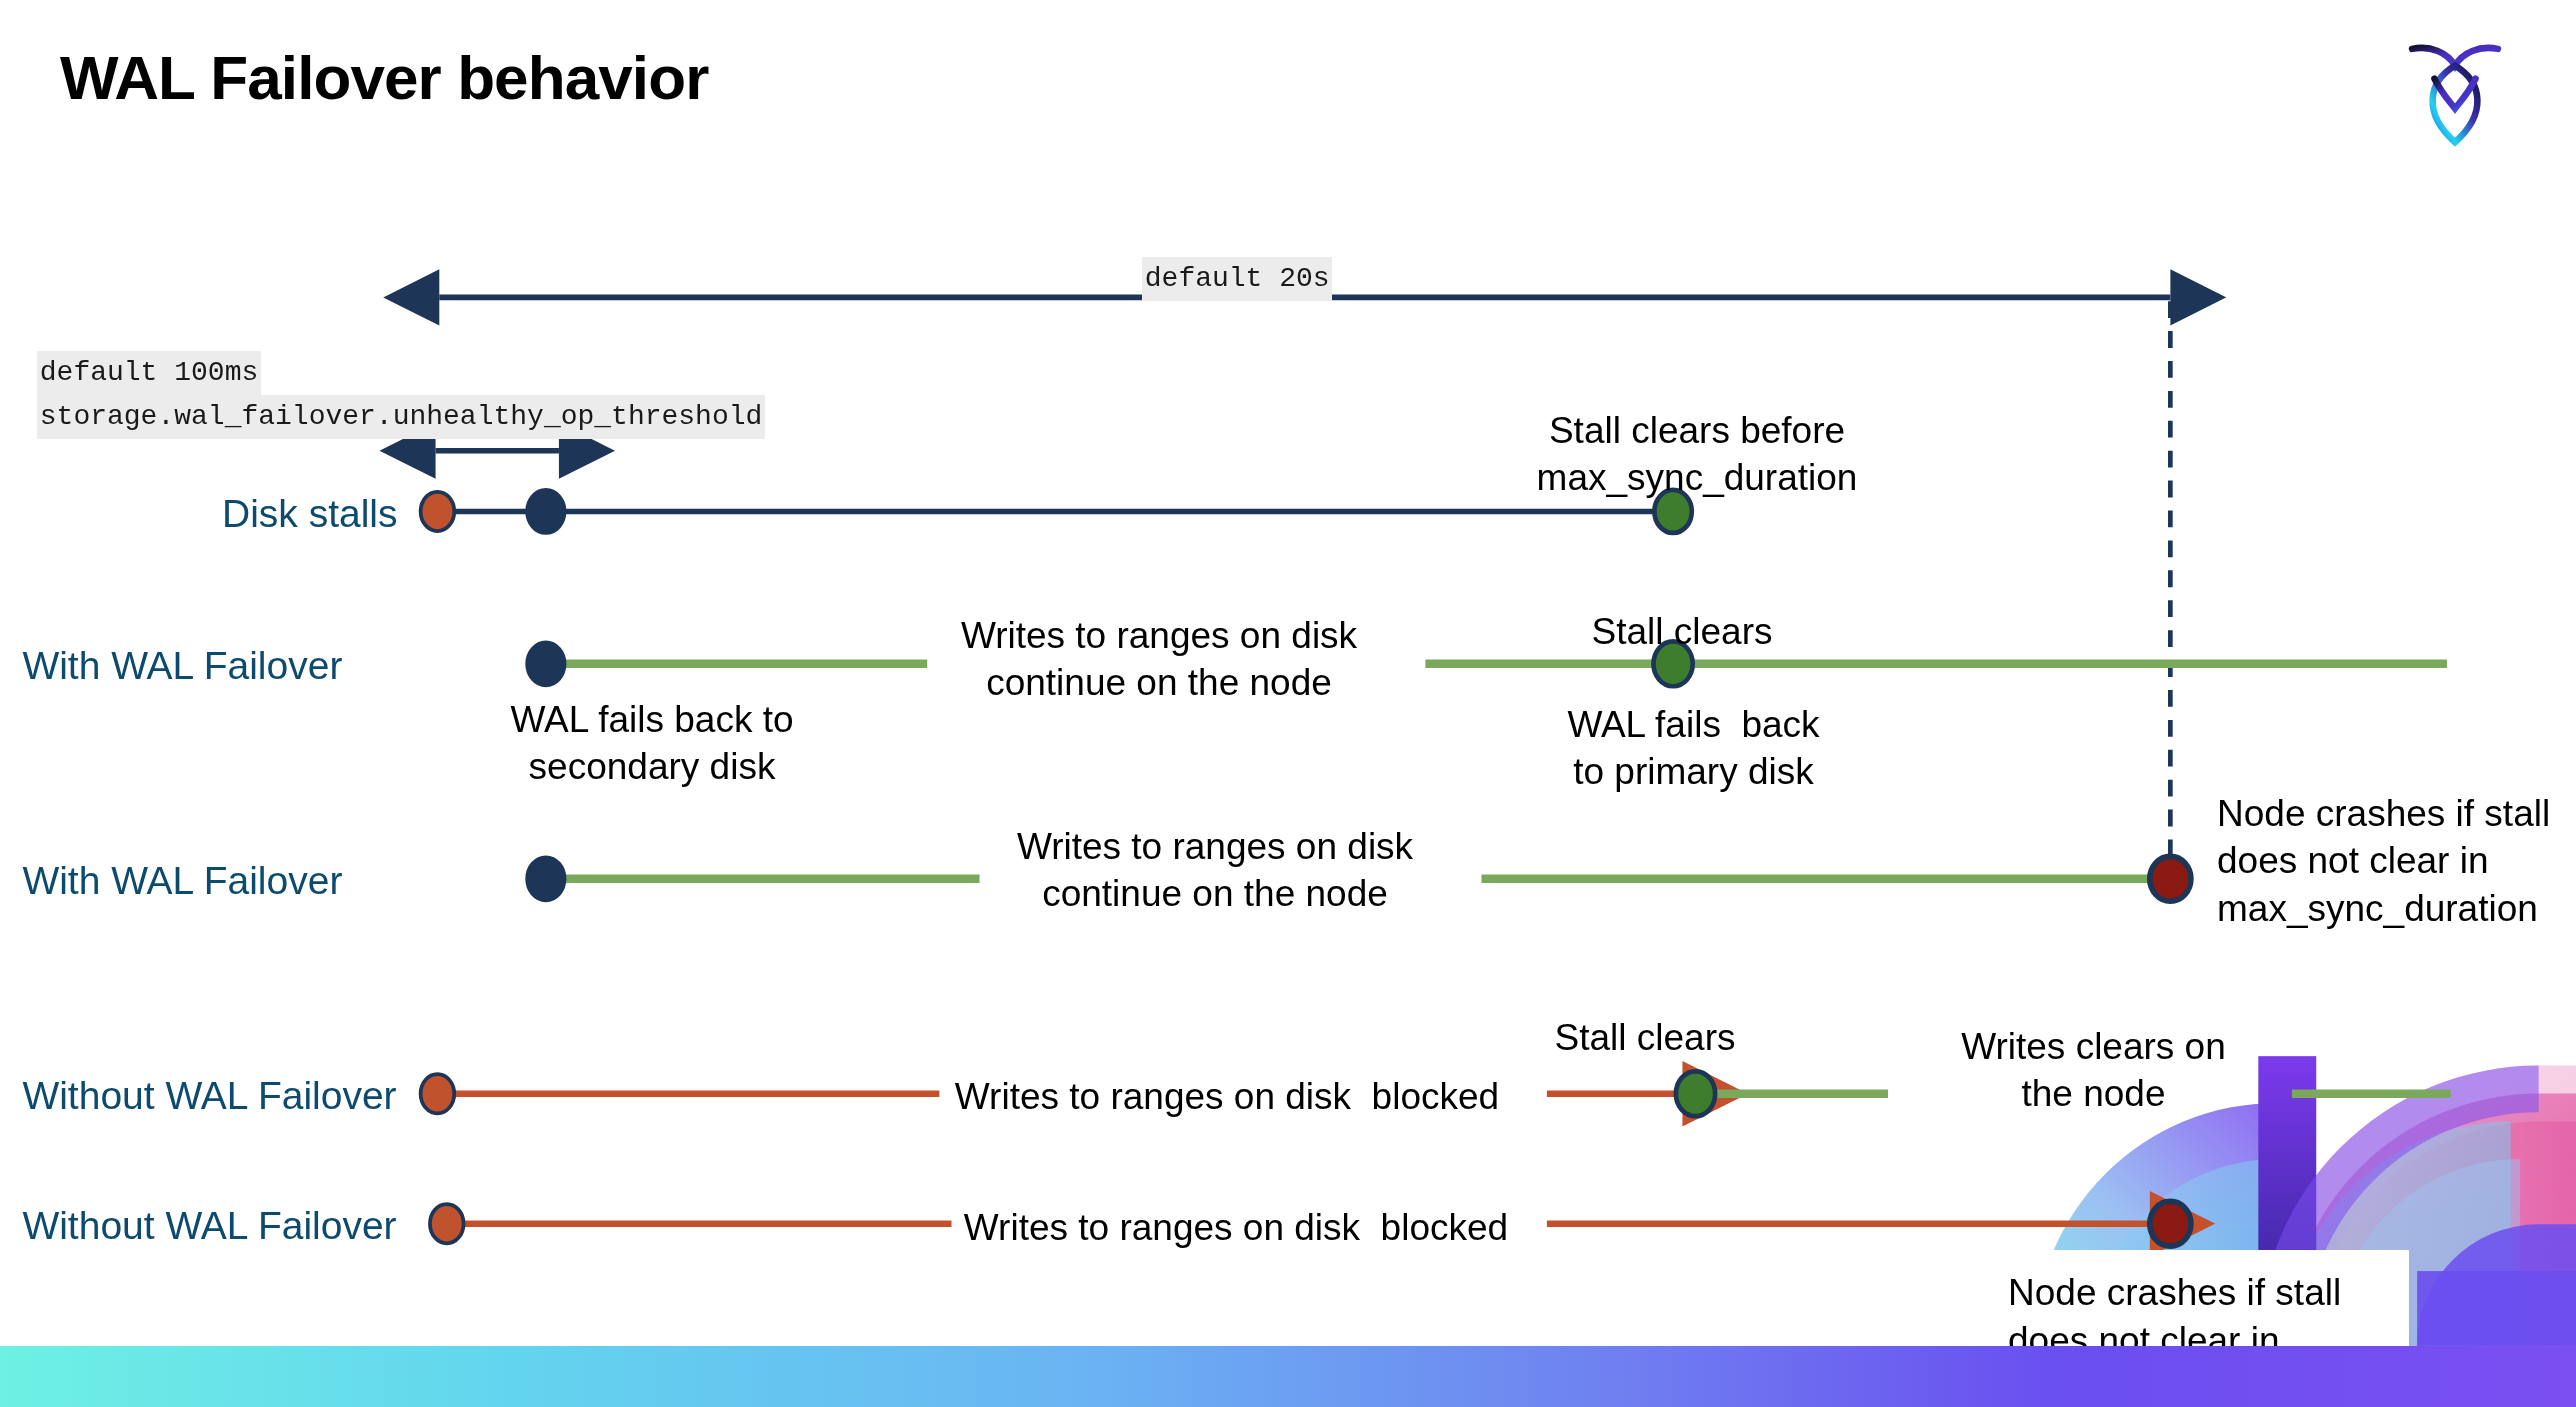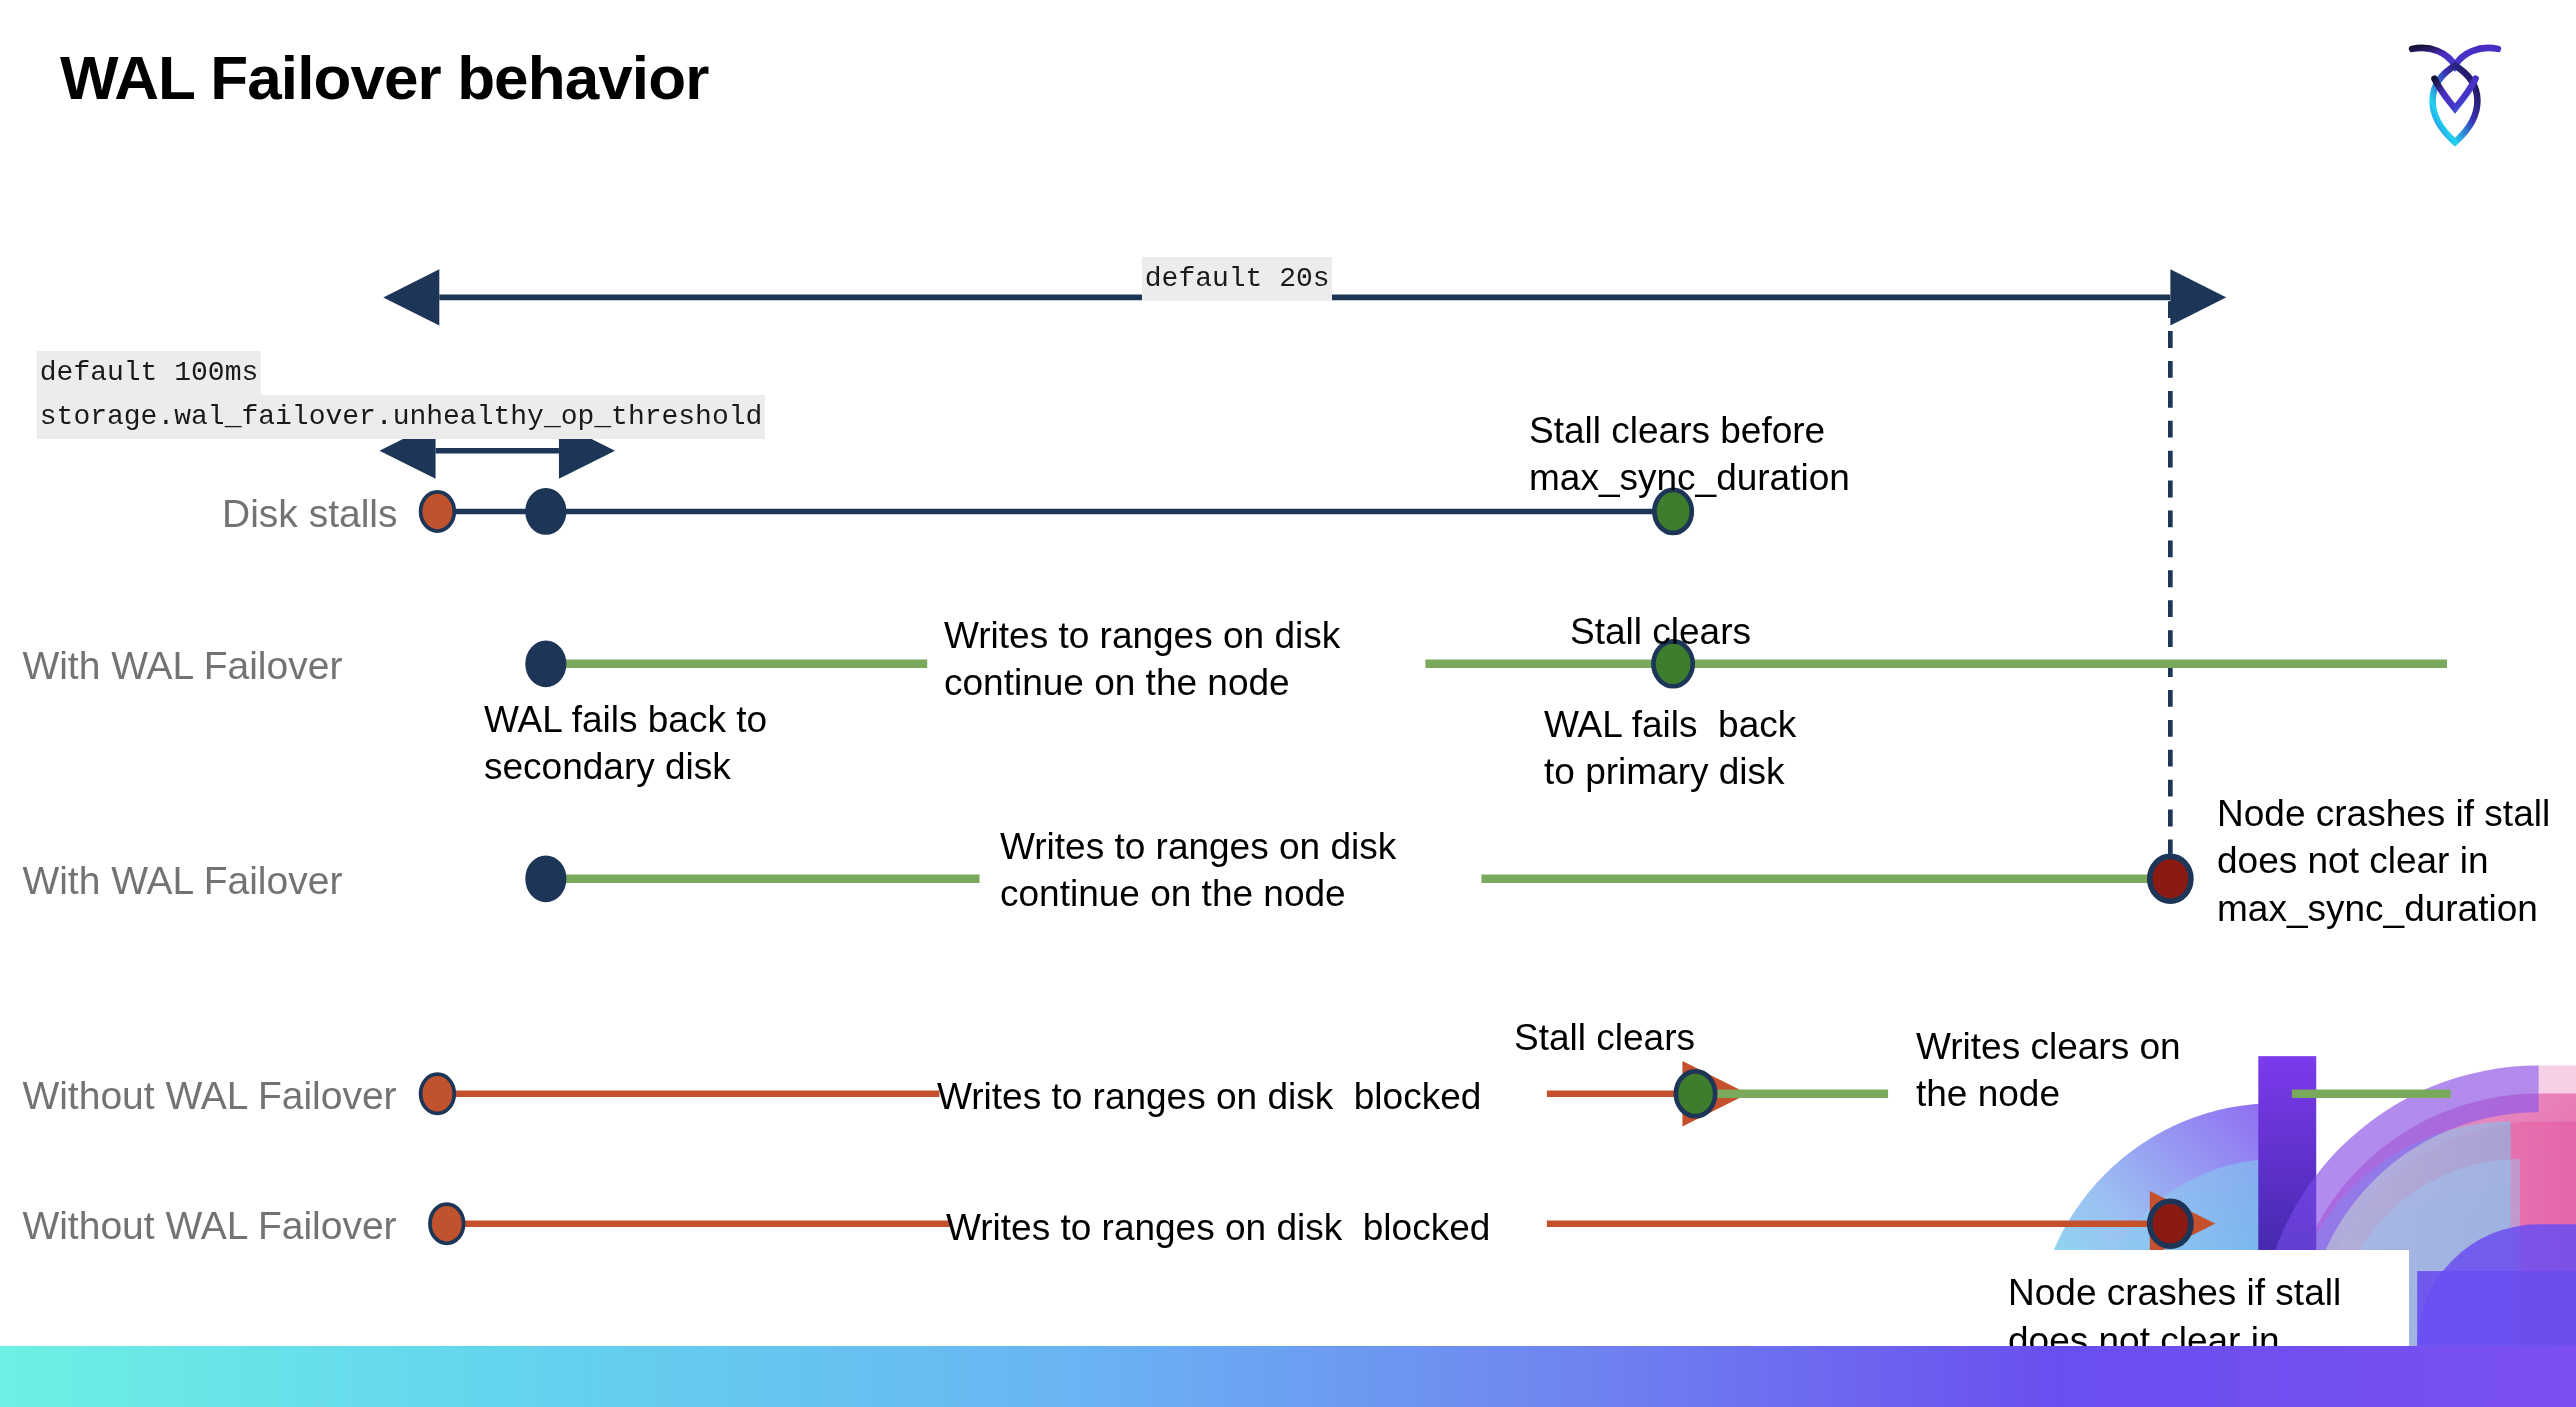--- a/index.html
+++ b/index.html
@@ -86,34 +86,34 @@
   .code-label span {
     background: #ececec;
     display: inline-block;
     padding: 0.9px 2.8px;
   }
 
   
   .row-label {
     position: absolute;
     font-size: 39px;
-    color: #737373;
+    color: #0c4a6e;
     white-space: nowrap;
     line-height: 1.2;
   }
 
   
   .annot {
     position: absolute;
     font-size: 37px;
     line-height: 1.28;
     color: #000000;
     white-space: pre;
   }
-  .annot.center { text-align: left; }
+  .annot.center { text-align: center; }
   .annot.left   { text-align: left; }
 
   
   #crash-callout-box {
     position: absolute;
     left: 1970px;
     top: 1250px;
     width: 439px;
     height: 158px;
     background: #ffffff;

